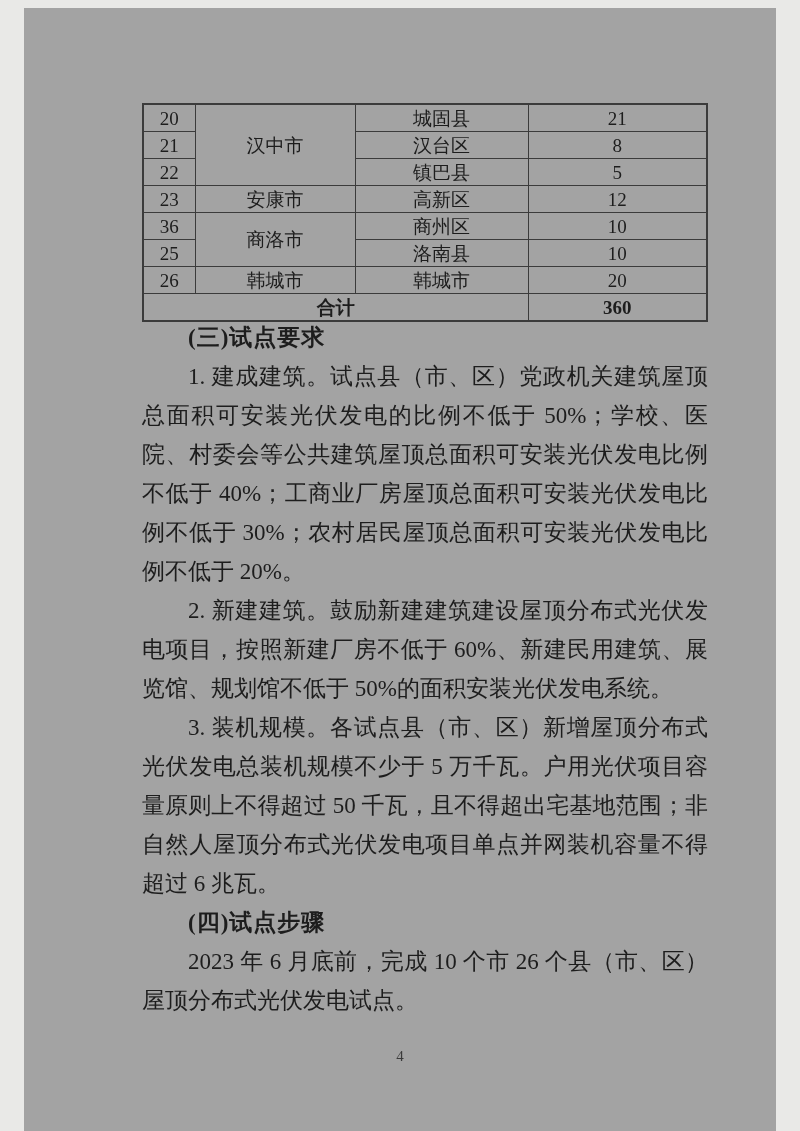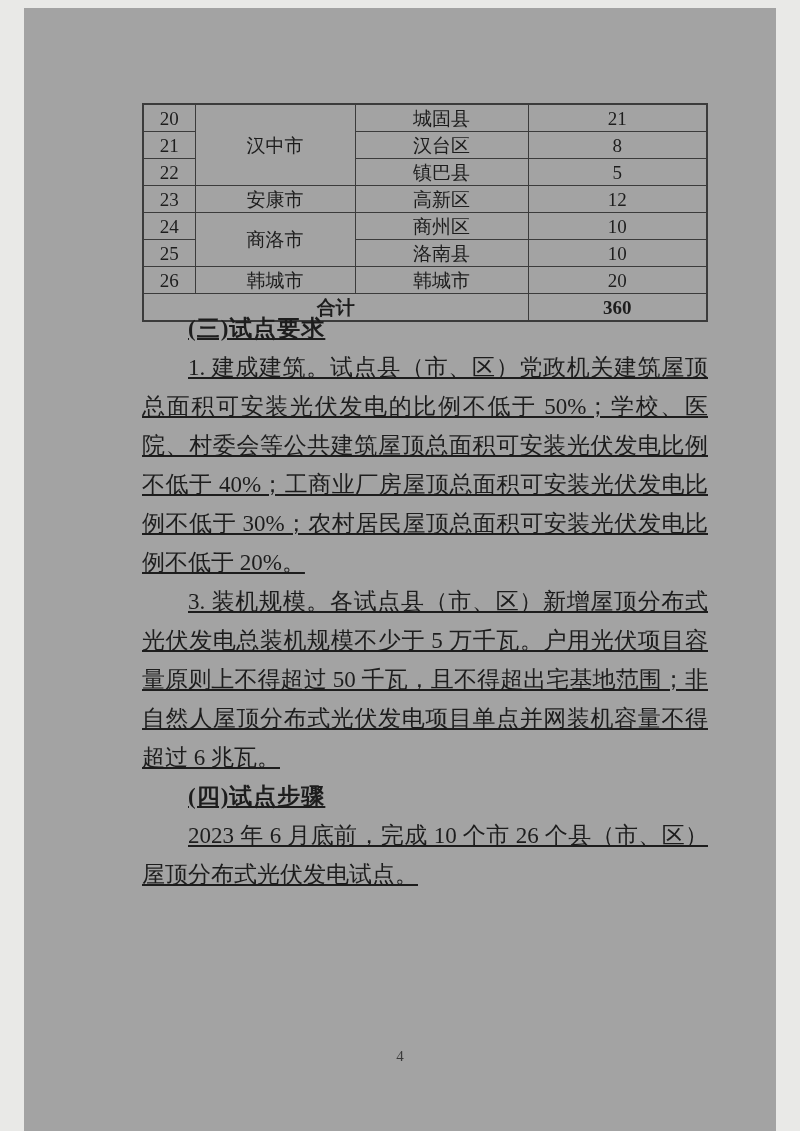--- a/index.html
+++ b/index.html
@@ -30,26 +30,25 @@
     vertical-align: middle;
     font-size: 19px;
     line-height: 1;
     overflow: hidden;
     white-space: nowrap;
   }
   table.pilot tr.total-row td { font-weight: bold; }
   .textblock {
     position: absolute;
     left: 118px;
-    top: 301px;
+    top: 310px;
     width: 566px;
     font-size: 23px;
     line-height: 39px;
     text-align: justify;
-    text-decoration: underline;
   }
   .textblock p, .textblock h3 {
     margin: 0;
     padding: 0;
     font-size: 23px;
     font-weight: normal;
     text-indent: 2em;
   }
   .textblock h3.sec { font-weight: bold; letter-spacing: 1px; }
   .textblock p.stage { text-align: left; }
@@ -92,21 +91,21 @@
         <td>镇巴县</td>
         <td>5</td>
       </tr>
       <tr>
         <td>23</td>
         <td>安康市</td>
         <td>高新区</td>
         <td>12</td>
       </tr>
       <tr>
-        <td>24</td>
+        <td>36</td>
         <td rowspan="2">商洛市</td>
         <td>商州区</td>
         <td>10</td>
       </tr>
       <tr>
         <td>25</td>
         <td>洛南县</td>
         <td>10</td>
       </tr>
       <tr>
@@ -118,20 +117,21 @@
       <tr class="total-row">
         <td colspan="3">合计</td>
         <td>360</td>
       </tr>
     </tbody>
   </table>
 
   <div class="textblock">
     <h3 class="sec">(三)试点要求</h3>
     <p>1. 建成建筑。试点县（市、区）党政机关建筑屋顶总面积可安装光伏发电的比例不低于 50%；学校、医院、村委会等公共建筑屋顶总面积可安装光伏发电比例不低于 40%；工商业厂房屋顶总面积可安装光伏发电比例不低于 30%；农村居民屋顶总面积可安装光伏发电比例不低于 20%。</p>
+    <p>2. 新建建筑。鼓励新建建筑建设屋顶分布式光伏发电项目，按照新建厂房不低于 60%、新建民用建筑、展览馆、规划馆不低于 50%的面积安装光伏发电系统。</p>
     <p>3. 装机规模。各试点县（市、区）新增屋顶分布式光伏发电总装机规模不少于 5 万千瓦。户用光伏项目容量原则上不得超过 50 千瓦，且不得超出宅基地范围；非自然人屋顶分布式光伏发电项目单点并网装机容量不得超过 6 兆瓦。</p>
     <h3 class="sec">(四)试点步骤</h3>
     <p>2023 年 6 月底前，完成 10 个市 26 个县（市、区）屋顶分布式光伏发电试点。</p>
   </div>
 
   <div class="pagenum">4</div>
 
 </div>
 
 </body></html>

